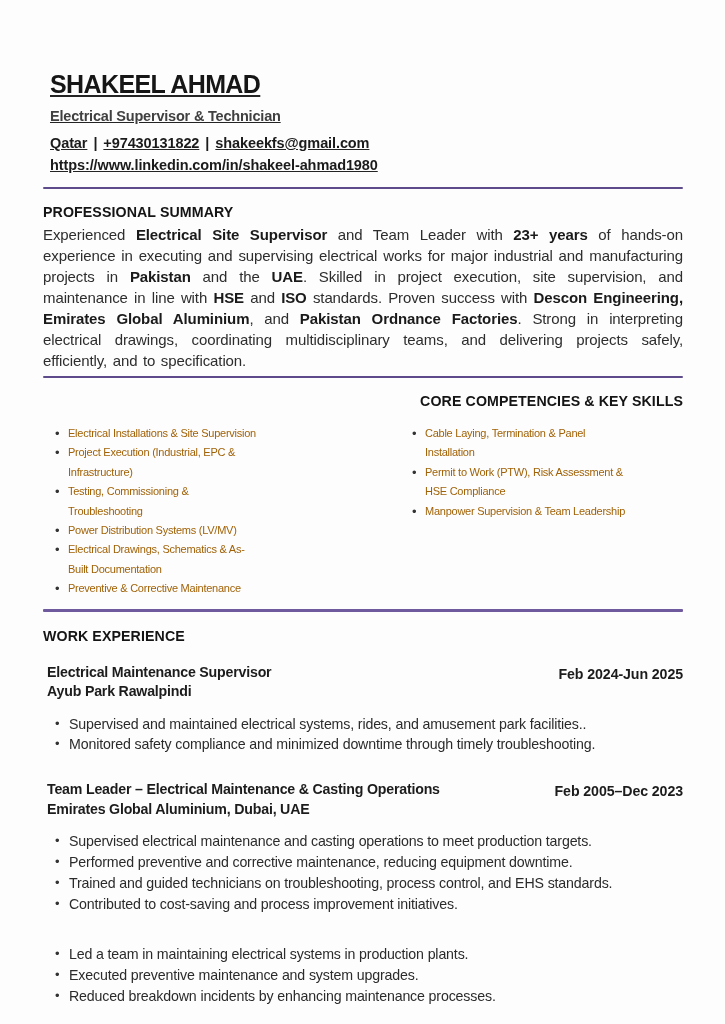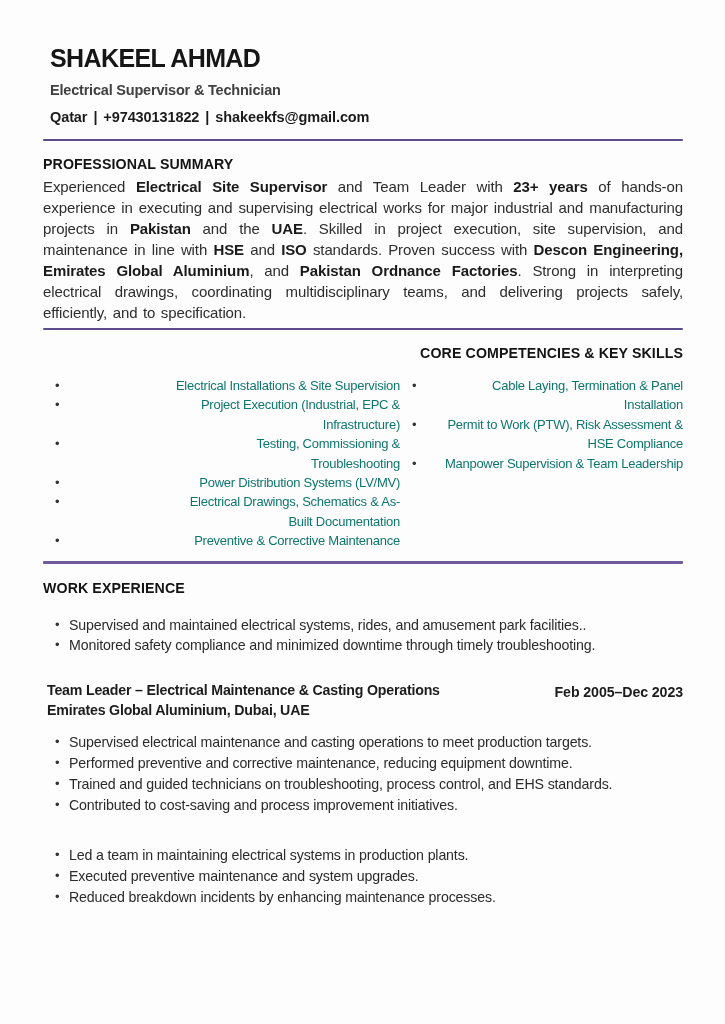--- a/index.html
+++ b/index.html
@@ -2,21 +2,21 @@
 <html><head>
 <meta charset="utf-8">
 <style>
   html,body{margin:0;padding:0;background:#ffffff;}
   .page{
     width:725px;height:1024px;background:#fdfdfd;overflow:hidden;
     font-family:"Liberation Sans",sans-serif;color:#242424;box-sizing:border-box;
     padding:0 42px 0 43px;
   }
   
-  .header{padding-top:45px;padding-left:7px;}
+  .header{padding-top:71px;padding-left:7px;text-decoration:underline;}
   .name{font-size:25px;line-height:27px;margin:0;font-weight:bold;letter-spacing:-0.6px;color:#161616;}
   .job-title{margin-top:10px;font-size:14.5px;font-weight:bold;letter-spacing:-0.2px;color:#404040;}
   .contact{margin-top:11px;font-size:14.5px;font-weight:bold;letter-spacing:-0.1px;color:#1b1b1b;}
   .contact .sep{margin:0 6px;}
   .linkedin{margin-top:6px;font-size:14.5px;font-weight:bold;letter-spacing:-0.1px;color:#1b1b1b;}
   
   .divider{height:2px;background:#5e4b8b;border-radius:1px;}
   .divider.d1{margin-top:14px;}
   .divider.d2{margin-top:5px;}
   .divider.d3{margin-top:10px;height:3px;background:#6f5a9e;}
@@ -30,22 +30,22 @@
     margin-top:4px;font-size:15px;line-height:21px;text-align:justify;
     word-spacing:1.5px;color:#2d2d2d;letter-spacing:-0.1px;
   }
   .summary-text .b{font-weight:bold;color:#1a1a1a;}
   
   .skills-cols{display:flex;margin-top:15px;}
   .skills-col.left{width:357px;flex:none;}
   .skills-col.right{flex:1;min-width:0;}
   ul{margin:0;padding:0 0 0 12px;list-style:none;}
   .skills-cols li{
-    position:relative;padding-left:13px;font-size:13px;line-height:19.4px;
-    letter-spacing:-0.25px;white-space:pre-line;color:#0f766e;text-align:right;
+    position:relative;padding-left:13px;font-size:11px;line-height:19.4px;
+    letter-spacing:-0.25px;white-space:pre-line;color:#a16207;
   }
   .skills-cols li::before{content:"•";position:absolute;left:0;top:0;font-size:13px;color:#333;}
   
   .job.j0{margin-top:19px;}
   .job.j1{margin-top:25px;}
   .job.j2{margin-top:30px;}
   .job-head{display:flex;justify-content:space-between;align-items:flex-start;padding-left:4px;}
   .job-titles div{font-size:14.2px;font-weight:bold;line-height:19.5px;letter-spacing:-0.2px;color:#1c1c1c;}
   .job-date{font-size:14.2px;font-weight:bold;letter-spacing:-0.1px;padding-top:3px;white-space:nowrap;color:#1c1c1c;}
   .job-bullets{margin-top:12px;}
@@ -59,20 +59,21 @@
 <body>
 
 <div class="page">
 
   <div class="header">
     <h1 class="name">SHAKEEL AHMAD</h1>
     <div class="job-title">Electrical Supervisor &amp; Technician</div>
     <div class="contact">
       <span>Qatar</span><span class="sep">|</span><span>+97430131822</span><span class="sep">|</span><span>shakeekfs@gmail.com</span>
     </div>
+    <div class="linkedin">https://www.linkedin.com/in/shakeel-ahmad1980</div>
   </div>
 
   <div class="divider d1"></div>
 
   <div class="summary">
     <div class="section-h">PROFESSIONAL SUMMARY</div>
     <div class="summary-text"><span>Experienced </span><span class="b">Electrical Site Supervisor</span><span> and Team Leader with </span><span class="b">23+ years</span><span> of hands-on experience in executing and supervising electrical works for major industrial and manufacturing projects in </span><span class="b">Pakistan</span><span> and the </span><span class="b">UAE</span><span>. Skilled in project execution, site supervision, and maintenance in line with </span><span class="b">HSE</span><span> and </span><span class="b">ISO</span><span> standards. Proven success with </span><span class="b">Descon Engineering, Emirates Global Aluminium</span><span>, and </span><span class="b">Pakistan Ordnance Factories</span><span>. Strong in interpreting electrical drawings, coordinating multidisciplinary teams, and delivering projects safely, efficiently, and to specification.</span></div>
   </div>
 
   <div class="divider d2"></div>
@@ -104,20 +105,27 @@
       </div>
     </div>
   </div>
 
   <div class="divider d3"></div>
 
   <div class="work">
     <div class="section-h">WORK EXPERIENCE</div>
 
     <div class="job j0">
+      <div class="job-head">
+        <div class="job-titles">
+          <div>Electrical Maintenance Supervisor</div>
+          <div>Ayub Park Rawalpindi</div>
+        </div>
+        <div class="job-date">Feb 2024-Jun 2025</div>
+      </div>
       <ul class="job-bullets">
         <li>Supervised and maintained electrical systems, rides, and amusement park facilities..</li>
         <li>Monitored safety compliance and minimized downtime through timely troubleshooting.</li>
       </ul>
     </div>
 
     <div class="job j1">
       <div class="job-head">
         <div class="job-titles">
           <div>Team Leader – Electrical Maintenance &amp; Casting Operations</div>

